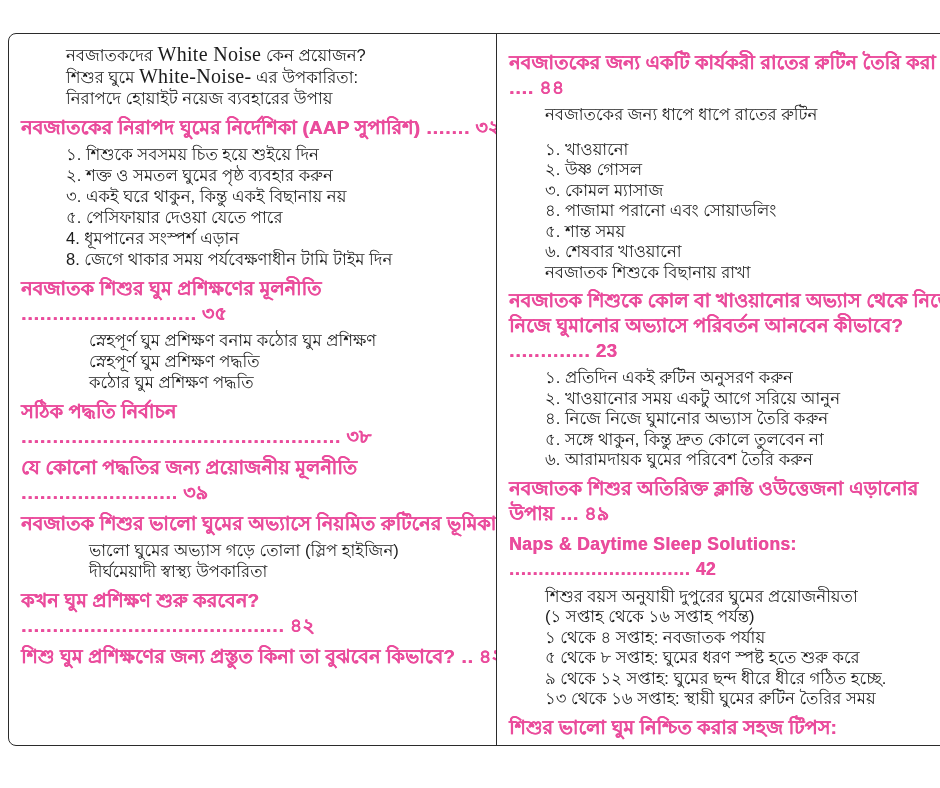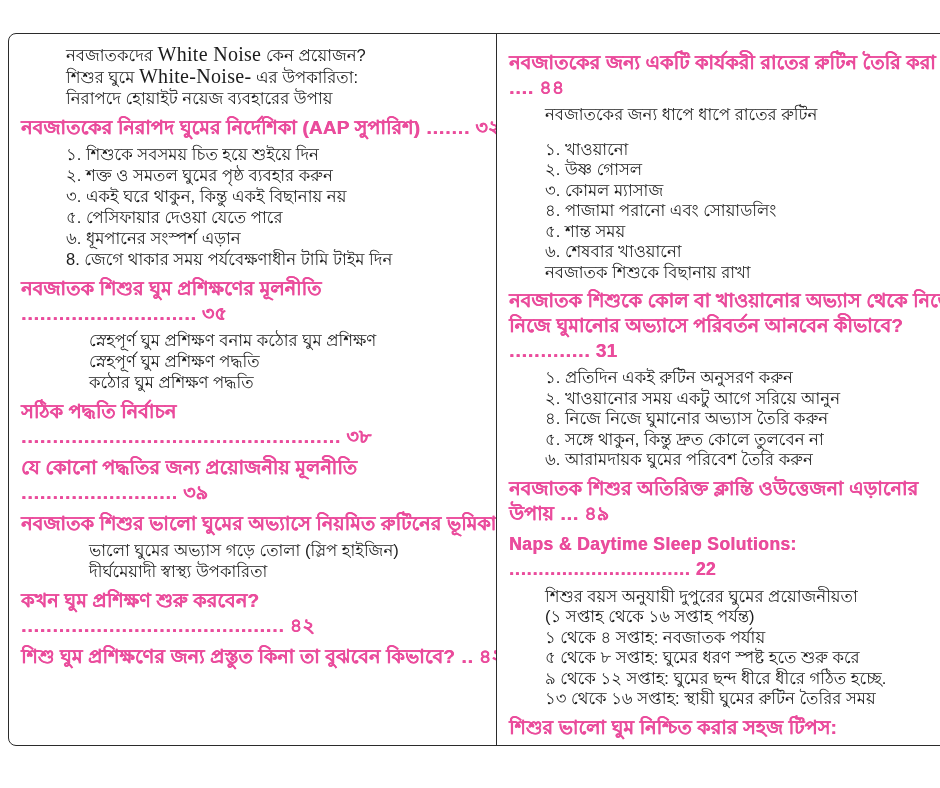--- a/index.html
+++ b/index.html
@@ -51,21 +51,21 @@
 
 <div class="page p-left">
     <div class="b-line ind1"><span>নবজাতকদের </span><span class="lat">White Noise</span><span> কেন প্রয়োজন?</span></div>
     <div class="b-line ind1"><span>শিশুর ঘুমে </span><span class="lat">White-Noise-</span><span> এর উপকারিতা:</span></div>
     <div class="b-line ind1">নিরাপদে হোয়াইট নয়েজ ব্যবহারের উপায়</div>
     <div class="b-toc"><span>নবজাতকের নিরাপদ ঘুমের নির্দেশিকা (AAP সুপারিশ)</span><span class="dots"> .......</span><span class="pg">৩২</span></div>
     <div class="b-line ind1">১. শিশুকে সবসময় চিত হয়ে শুইয়ে দিন</div>
     <div class="b-line ind1">২. শক্ত ও সমতল ঘুমের পৃষ্ঠ ব্যবহার করুন</div>
     <div class="b-line ind1">৩. একই ঘরে থাকুন, কিন্তু একই বিছানায় নয়</div>
     <div class="b-line ind1">৫. পেসিফায়ার দেওয়া যেতে পারে</div>
-    <div class="b-line ind1">৬. ধূমপানের সংস্পর্শ এড়ান</div>
+    <div class="b-line ind1">4. ধূমপানের সংস্পর্শ এড়ান</div>
     <div class="b-line ind1">8. জেগে থাকার সময় পর্যবেক্ষণাধীন টামি টাইম দিন</div>
     <div class="b-toc"><span>নবজাতক শিশুর ঘুম প্রশিক্ষণের মূলনীতি</span><span class="dots"> ............................</span><span class="pg">৩৫</span></div>
     <div class="b-line ind2">স্নেহপূর্ণ ঘুম প্রশিক্ষণ বনাম কঠোর ঘুম প্রশিক্ষণ</div>
     <div class="b-line ind2">স্নেহপূর্ণ ঘুম প্রশিক্ষণ পদ্ধতি</div>
     <div class="b-line ind2">কঠোর ঘুম প্রশিক্ষণ পদ্ধতি</div>
     <div class="b-toc"><span>সঠিক পদ্ধতি নির্বাচন</span><span class="dots"> ...................................................</span><span class="pg">৩৮</span></div>
     <div class="b-toc"><span>যে কোনো পদ্ধতির জন্য প্রয়োজনীয় মূলনীতি</span><span class="dots"> .........................</span><span class="pg">৩৯</span></div>
     <div class="b-head">নবজাতক শিশুর ভালো ঘুমের অভ্যাসে নিয়মিত রুটিনের ভূমিকা</div>
     <div class="b-line ind2">ভালো ঘুমের অভ্যাস গড়ে তোলা (স্লিপ হাইজিন)</div>
     <div class="b-line ind2">দীর্ঘমেয়াদী স্বাস্থ্য উপকারিতা</div>
@@ -77,28 +77,28 @@
     <div class="b-toc"><span>নবজাতকের জন্য একটি কার্যকরী রাতের রুটিন তৈরি করা</span><span class="dots"> ....</span><span class="pg">৪৪</span></div>
     <div class="b-line ind1">নবজাতকের জন্য ধাপে ধাপে রাতের রুটিন</div>
     <div class="b-gap"></div>
     <div class="b-line ind1">১. খাওয়ানো</div>
     <div class="b-line ind1">২. উষ্ণ গোসল</div>
     <div class="b-line ind1">৩. কোমল ম্যাসাজ</div>
     <div class="b-line ind1">৪. পাজামা পরানো এবং সোয়াডলিং</div>
     <div class="b-line ind1">৫. শান্ত সময়</div>
     <div class="b-line ind1">৬. শেষবার খাওয়ানো</div>
     <div class="b-line ind1">নবজাতক শিশুকে বিছানায় রাখা</div>
-    <div class="b-toc"><span>নবজাতক শিশুকে কোল বা খাওয়ানোর অভ্যাস থেকে নিজে নিজে ঘুমানোর অভ্যাসে পরিবর্তন আনবেন কীভাবে?</span><span class="dots"> .............</span><span class="pg">31</span></div>
+    <div class="b-toc"><span>নবজাতক শিশুকে কোল বা খাওয়ানোর অভ্যাস থেকে নিজে নিজে ঘুমানোর অভ্যাসে পরিবর্তন আনবেন কীভাবে?</span><span class="dots"> .............</span><span class="pg">23</span></div>
     <div class="b-line ind1">১. প্রতিদিন একই রুটিন অনুসরণ করুন</div>
     <div class="b-line ind1">২. খাওয়ানোর সময় একটু আগে সরিয়ে আনুন</div>
     <div class="b-line ind1">৪. নিজে নিজে ঘুমানোর অভ্যাস তৈরি করুন</div>
     <div class="b-line ind1">৫. সঙ্গে থাকুন, কিন্তু দ্রুত কোলে তুলবেন না</div>
     <div class="b-line ind1">৬. আরামদায়ক ঘুমের পরিবেশ তৈরি করুন</div>
     <div class="b-toc"><span>নবজাতক শিশুর অতিরিক্ত ক্লান্তি ওউত্তেজনা এড়ানোর উপায়</span><span class="dots"> ...</span><span class="pg">৪৯</span></div>
-    <div class="b-toc latin-head"><span>Naps &amp; Daytime Sleep Solutions:</span><span class="dots"> ...............................</span><span class="pg">22</span></div>
+    <div class="b-toc latin-head"><span>Naps &amp; Daytime Sleep Solutions:</span><span class="dots"> ...............................</span><span class="pg">42</span></div>
     <div class="b-line ind1">শিশুর বয়স অনুযায়ী দুপুরের ঘুমের প্রয়োজনীয়তা</div>
     <div class="b-line ind1">(১ সপ্তাহ থেকে ১৬ সপ্তাহ পর্যন্ত)</div>
     <div class="b-line ind1">১ থেকে ৪ সপ্তাহ: নবজাতক পর্যায়</div>
     <div class="b-line ind1">৫ থেকে ৮ সপ্তাহ: ঘুমের ধরণ স্পষ্ট হতে শুরু করে</div>
     <div class="b-line ind1">৯ থেকে ১২ সপ্তাহ: ঘুমের ছন্দ ধীরে ধীরে গঠিত হচ্ছে.</div>
     <div class="b-line ind1">১৩ থেকে ১৬ সপ্তাহ: স্থায়ী ঘুমের রুটিন তৈরির সময়</div>
     <div class="b-toc"><span>শিশুর ভালো ঘুম নিশ্চিত করার সহজ টিপস:</span></div>
   </div>
 
 </body></html>

